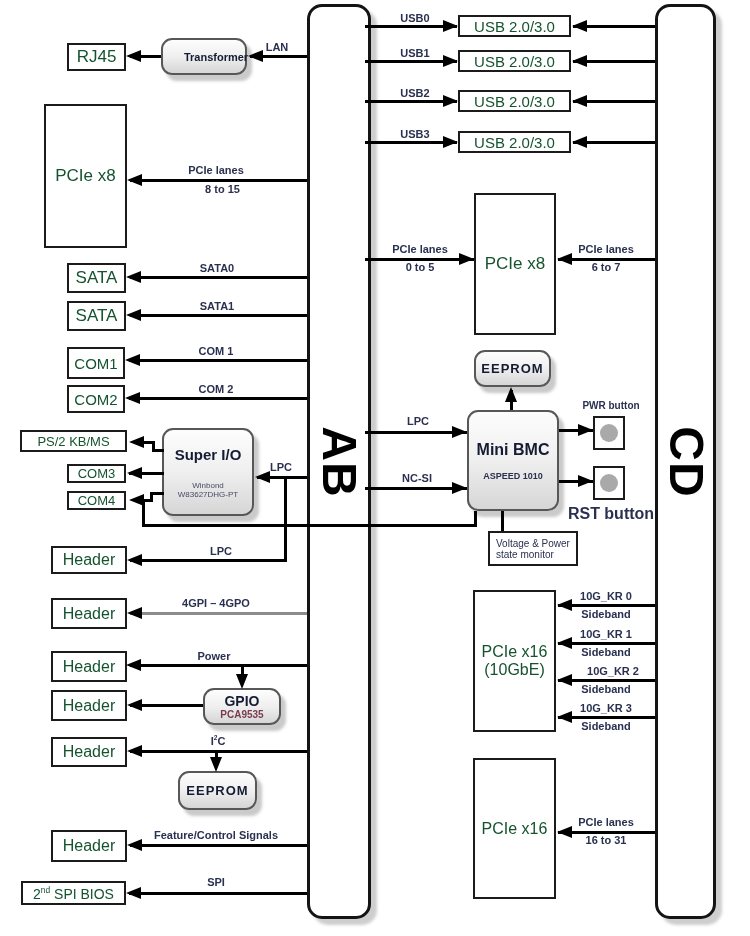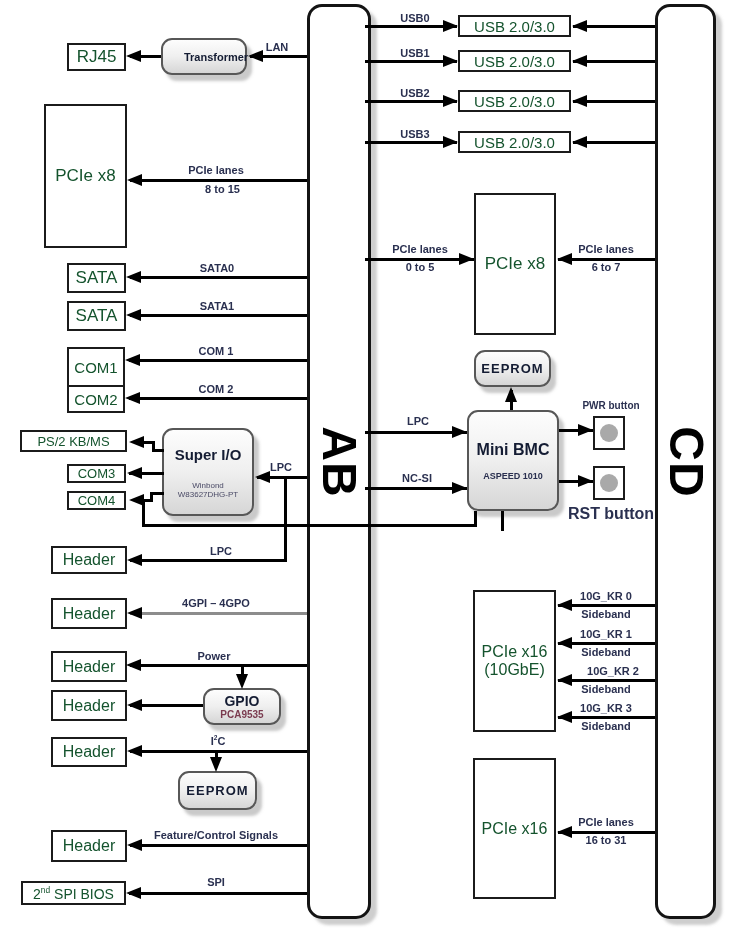--- a/index.html
+++ b/index.html
@@ -51,21 +51,21 @@
     </div>
   <div class="b" style="left:44px;top:104px;width:83px;height:144px;font-size:17px;">
       <span>PCIe x8</span>
     </div>
   <div class="b" style="left:67px;top:263px;width:59px;height:30px;font-size:17px;">
       <span>SATA</span>
     </div>
   <div class="b" style="left:67px;top:301px;width:59px;height:30px;font-size:17px;">
       <span>SATA</span>
     </div>
-  <div class="b" style="left:67px;top:347px;width:58px;height:40px;font-size:15px;">
+  <div class="b" style="left:67px;top:347px;width:58px;height:32px;font-size:15px;">
       <span>COM1</span>
     </div>
   <div class="b" style="left:67px;top:385px;width:58px;height:28px;font-size:15px;">
       <span>COM2</span>
     </div>
   <div class="b" style="left:20px;top:430px;width:107px;height:22px;font-size:13px;">
       <span>PS/2 KB/MS</span>
     </div>
   <div class="b" style="left:67px;top:464px;width:59px;height:19px;font-size:13px;">
       <span>COM3</span>
@@ -122,20 +122,24 @@
     <span style="font-size:9px;font-weight:bold;color:#2a3050;margin-top:12px;">ASPEED 1010</span>
   </div>
   <div class="b" style="left:593px;top:416px;width:32px;height:34px;">
       <span class="dot"></span>
     </div>
   <div class="b" style="left:593px;top:466px;width:32px;height:34px;">
       <span class="dot"></span>
     </div>
   <div class="lb" style="left:611px;top:401px;font-size:10px;">PWR button</div>
   <div class="lb" style="left:611px;top:506px;font-size:16px;">RST button</div>
+  <div class="b" style="left:488px;top:531px;width:90px;height:35px;font-size:10px;flex-direction:column;align-items:flex-start;padding-left:6px;color:#2a3050;">
+    <span>Voltage &amp; Power</span>
+    <span>state monitor</span>
+  </div>
 
   <div class="b" style="left:458px;top:15px;width:113px;height:22px;font-size:15px;">
       <span>USB 2.0/3.0</span>
     </div>
   <div class="b" style="left:458px;top:50px;width:113px;height:22px;font-size:15px;">
       <span>USB 2.0/3.0</span>
     </div>
   <div class="b" style="left:458px;top:90px;width:113px;height:22px;font-size:15px;">
       <span>USB 2.0/3.0</span>
     </div>

